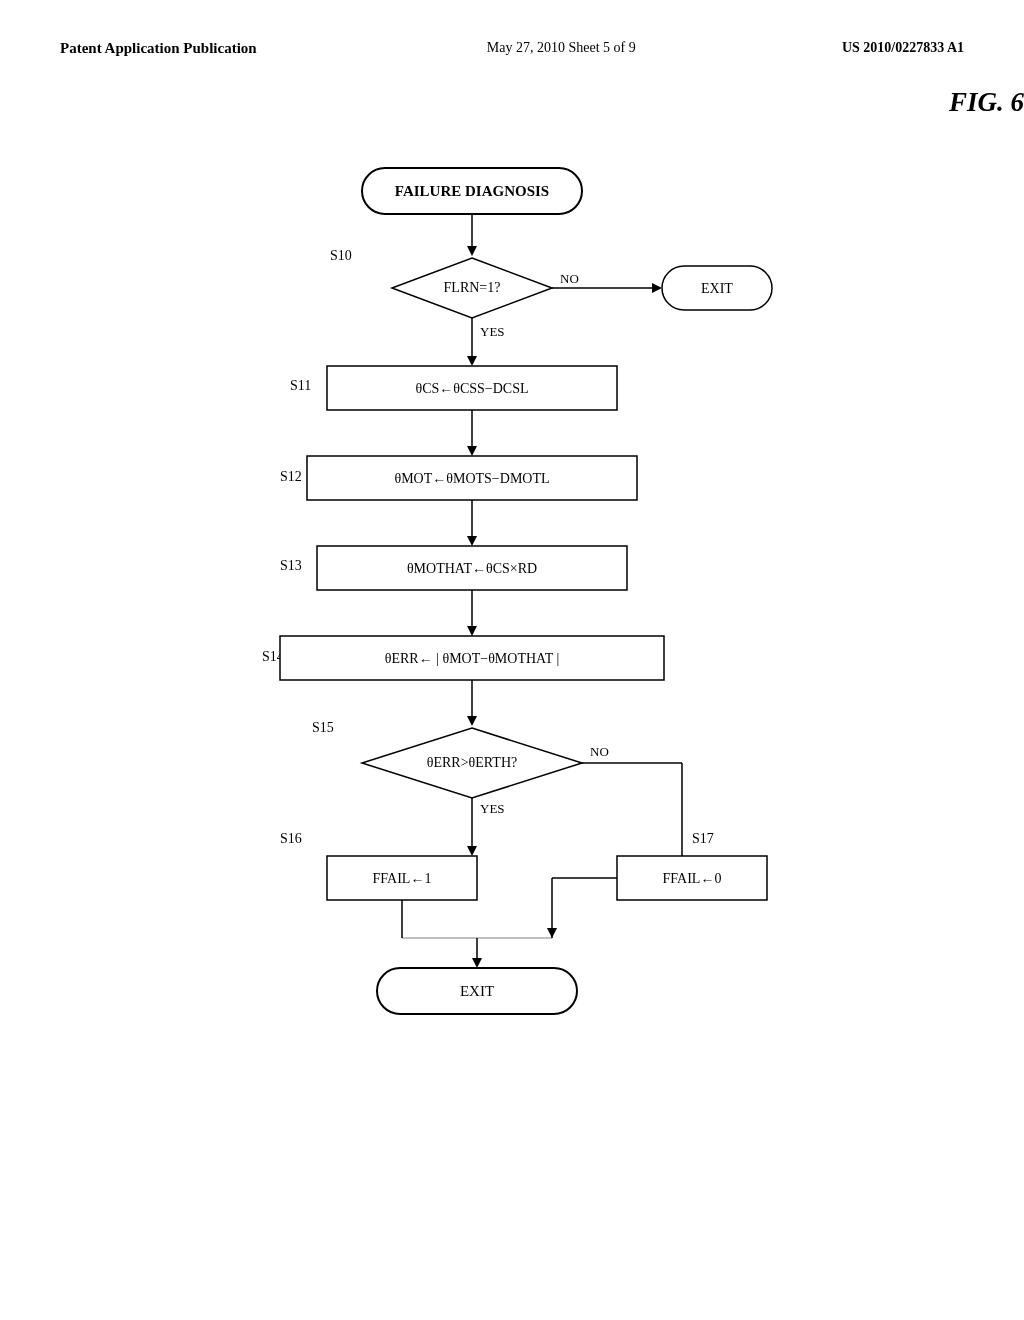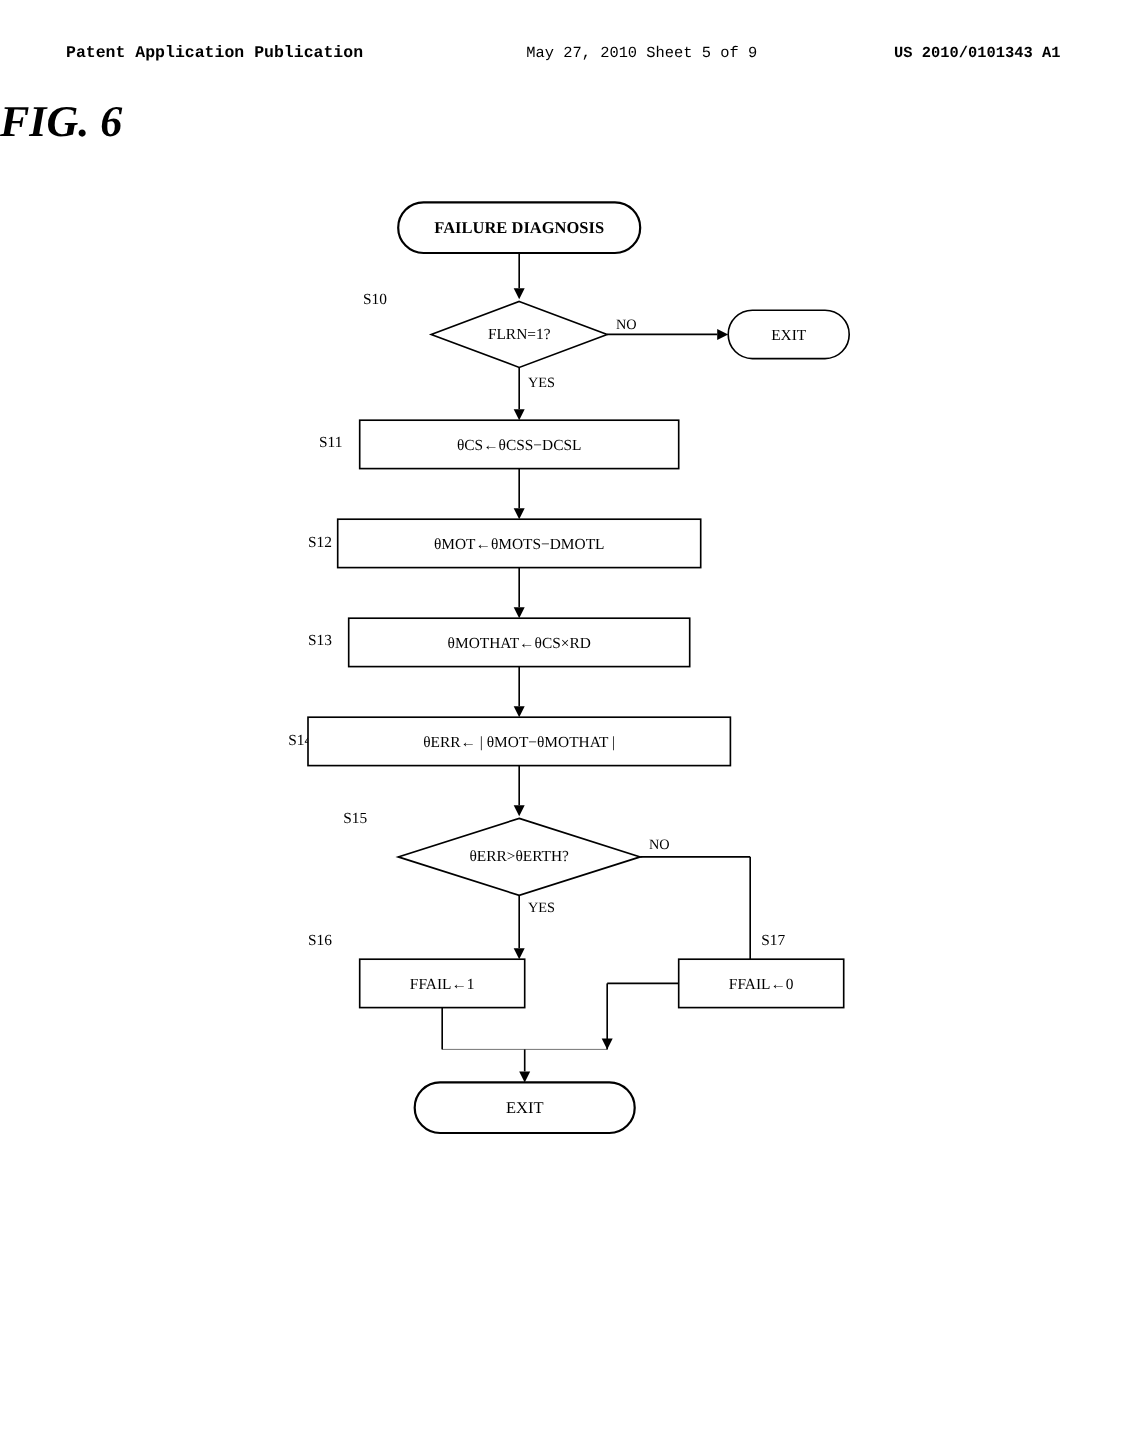--- a/index.html
+++ b/index.html
@@ -8,24 +8,23 @@
       height: 1320px;
       background: #fff;
       font-family: 'Times New Roman', Times, serif;
       position: relative;
       overflow: hidden;
     }
 
     .page-header {
       display: flex;
       justify-content: space-between;
-      align-items: center;
+      align-items: flex-start;
       padding: 40px 60px 0 60px;
       font-size: 14px;
-      font-family: Liberation Mono, monospace;
     }
 
     .header-left {
       font-weight: bold;
       font-size: 15px;
     }
 
     .header-center {
       font-size: 14px;
       text-align: center;
@@ -38,22 +37,22 @@
     }
 
     .diagram-area {
       position: relative;
       width: 100%;
       height: 1200px;
       margin-top: 20px;
     }
 
     .fig-title {
-      text-align: left;
-      font-size: 40px;
+      text-align: right;
+      font-size: 27px;
       font-style: italic;
       font-weight: bold;
       margin-top: 30px;
       margin-bottom: 0;
     }
 
     svg.flowchart {
       display: block;
       margin: 0 auto;
       width: 700px;
@@ -63,21 +62,21 @@
     text {
       font-family: 'Times New Roman', Times, serif;
     }
   </style>
 </head>
 <body>
 
 <div class="page-header">
   <div class="header-left">Patent Application Publication</div>
   <div class="header-center">May 27, 2010  Sheet 5 of 9</div>
-  <div class="header-right">US 2010/0101343 A1</div>
+  <div class="header-right">US 2010/0227833 A1</div>
 </div>
 
 <div class="fig-title">FIG. 6</div>
 
 <div class="diagram-area">
   <svg class="flowchart" viewBox="0 0 700 1050">
 
     <rect x="200" y="30" width="220" height="46" rx="23" ry="23" fill="white" stroke="black" stroke-width="2"></rect>
     <text x="310" y="58" text-anchor="middle" font-size="15" font-weight="bold">FAILURE DIAGNOSIS</text>
 

